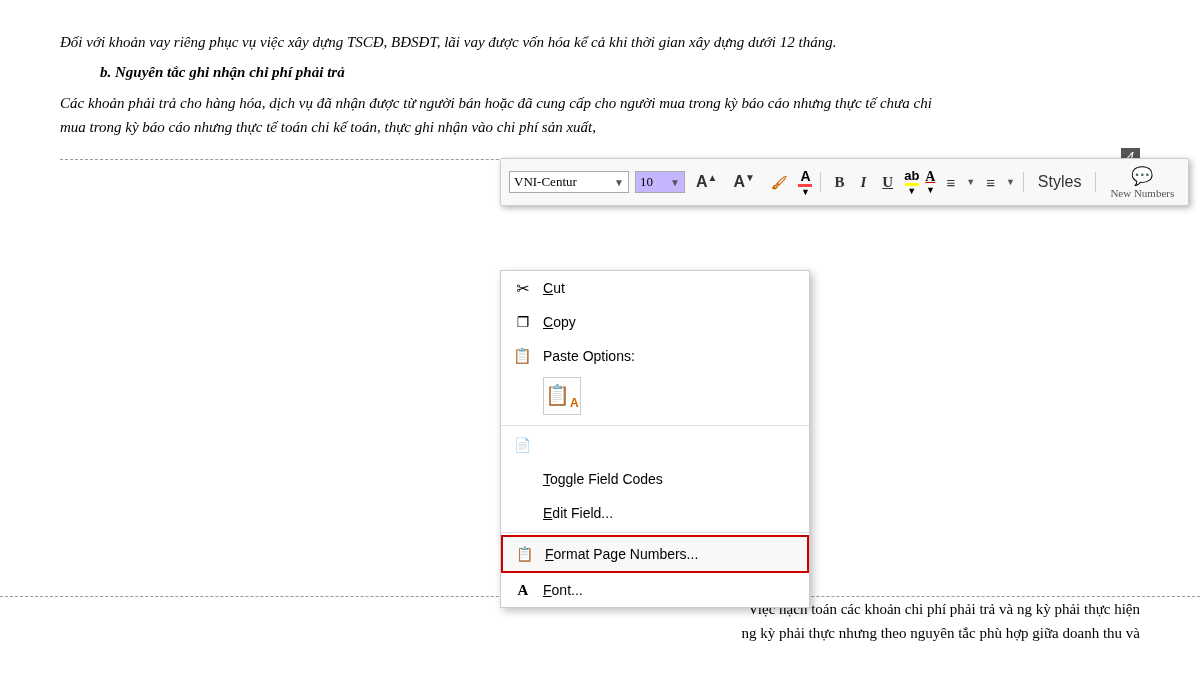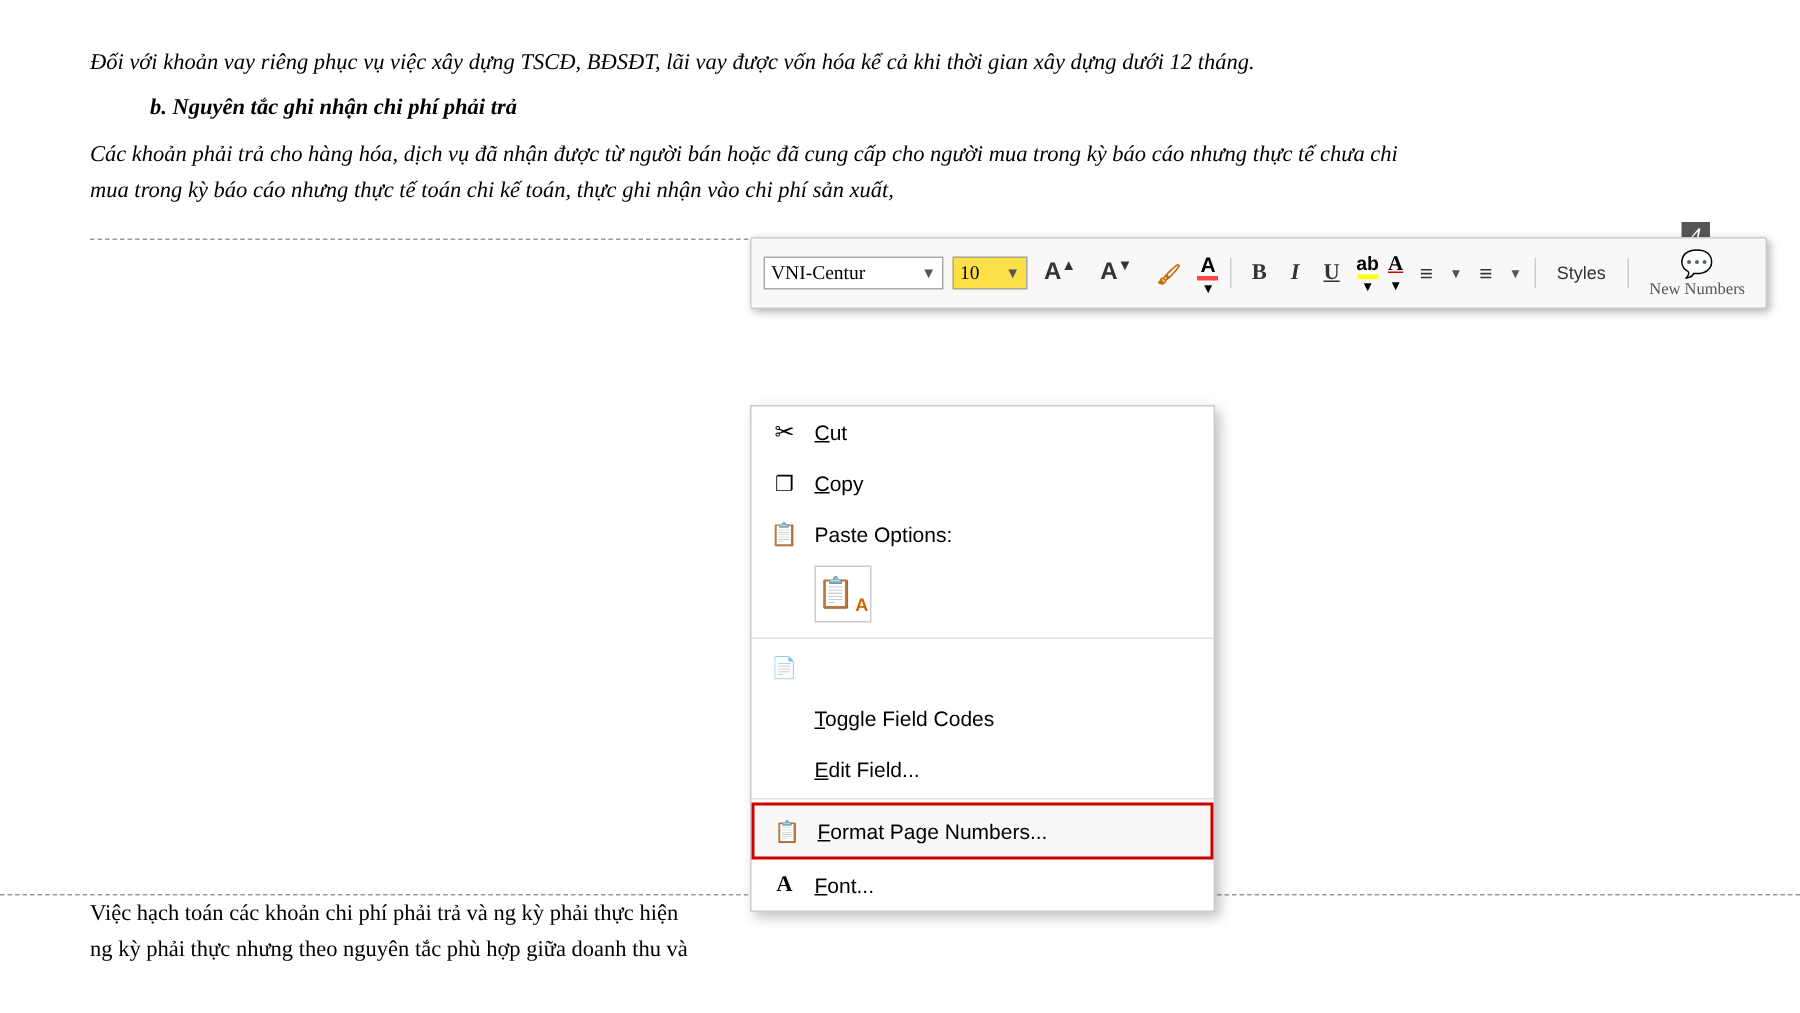--- a/index.html
+++ b/index.html
@@ -57,21 +57,21 @@
       font-size: 13px;
       padding: 2px 4px;
       width: 120px;
       display: flex;
       align-items: center;
       justify-content: space-between;
       cursor: pointer;
     }
 
     .toolbar-font-size {
-      background: #fde047;
+      background: #c4b5fd;
       border: 1px solid #aaa;
       font-size: 13px;
       padding: 2px 4px;
       width: 50px;
       display: flex;
       align-items: center;
       justify-content: space-between;
       cursor: pointer;
     }
 
@@ -87,21 +87,21 @@
     }
 
     .toolbar-separator {
       width: 1px;
       height: 20px;
       background: #ccc;
       margin: 0 2px;
     }
 
     .toolbar-styles-btn {
-      font-size: 12px;
+      font-size: 16px;
       padding: 3px 6px;
       cursor: pointer;
       background: none;
       border: none;
       color: #333;
     }
 
     .toolbar-new-comment {
       display: flex;
       flex-direction: column;
@@ -224,20 +224,21 @@
     }
 
     .underline-btn {
       text-decoration: underline;
     }
 
     .bottom-text {
       font-size: 15px;
       line-height: 1.6;
       color: #000;
+      text-align: right;
     }
   </style>
 </head>
 <body>
 
 <div class="document-area">
 
   <p class="doc-text">
     <span>Đối với khoản vay riêng phục vụ việc xây dựng TSCĐ, BĐSĐT, lãi vay được vốn hóa kể cả khi thời gian xây dựng dưới 12 tháng.</span>
   </p>

